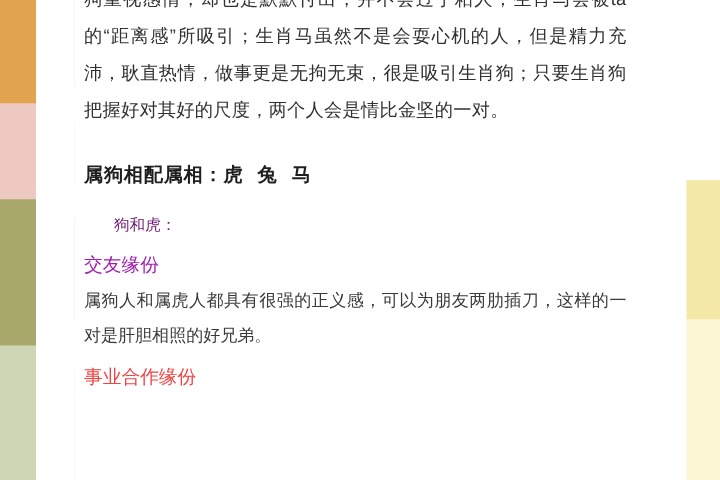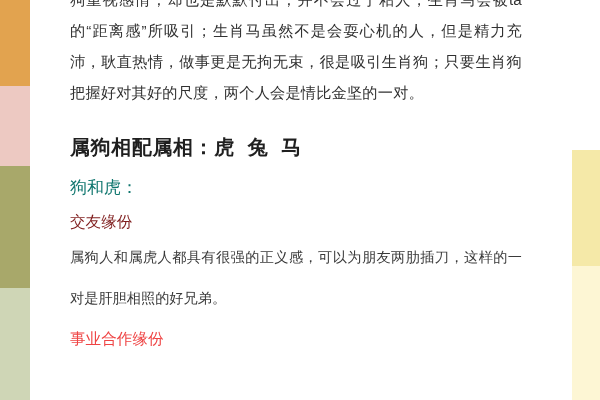--- a/index.html
+++ b/index.html
@@ -137,46 +137,47 @@
     font-size: 15.2px;
     line-height: 31px;
     letter-spacing: 0.2px;
     color: #313131;
     text-align: justify;
   }
   .para.first {
     margin-top: -16px;
   }
   .heading {
-    font-size: 20px;
+    font-size: 16px;
     font-weight: bold;
     line-height: 30px;
     color: #1f1f1f;
     margin-top: 24px;
     margin-bottom: 6px;
     letter-spacing: 0.6px;
   }
   .heading .sp {
     letter-spacing: 4px;
   }
   .sub-title {
-    font-size: 17px;
+    font-size: 13px;
     line-height: 32px;
-    color: #0f766e;
+    color: #701a75;
     margin-top: 10px;
+    margin-left: 25px;
   }
   .sub-strong {
     font-size: 15.6px;
     line-height: 31px;
-    color: #7f1d1d;
+    color: #a21caf;
     margin-top: 2px;
   }
   .body-small {
     font-size: 14.2px;
-    line-height: 41px;
+    line-height: 29px;
     color: #3a3a3a;
     text-align: justify;
   }
   .sub-title-2 {
     font-size: 15.6px;
     line-height: 31px;
     color: #ef4444;
     margin-top: 4px;
   }
 </style>

